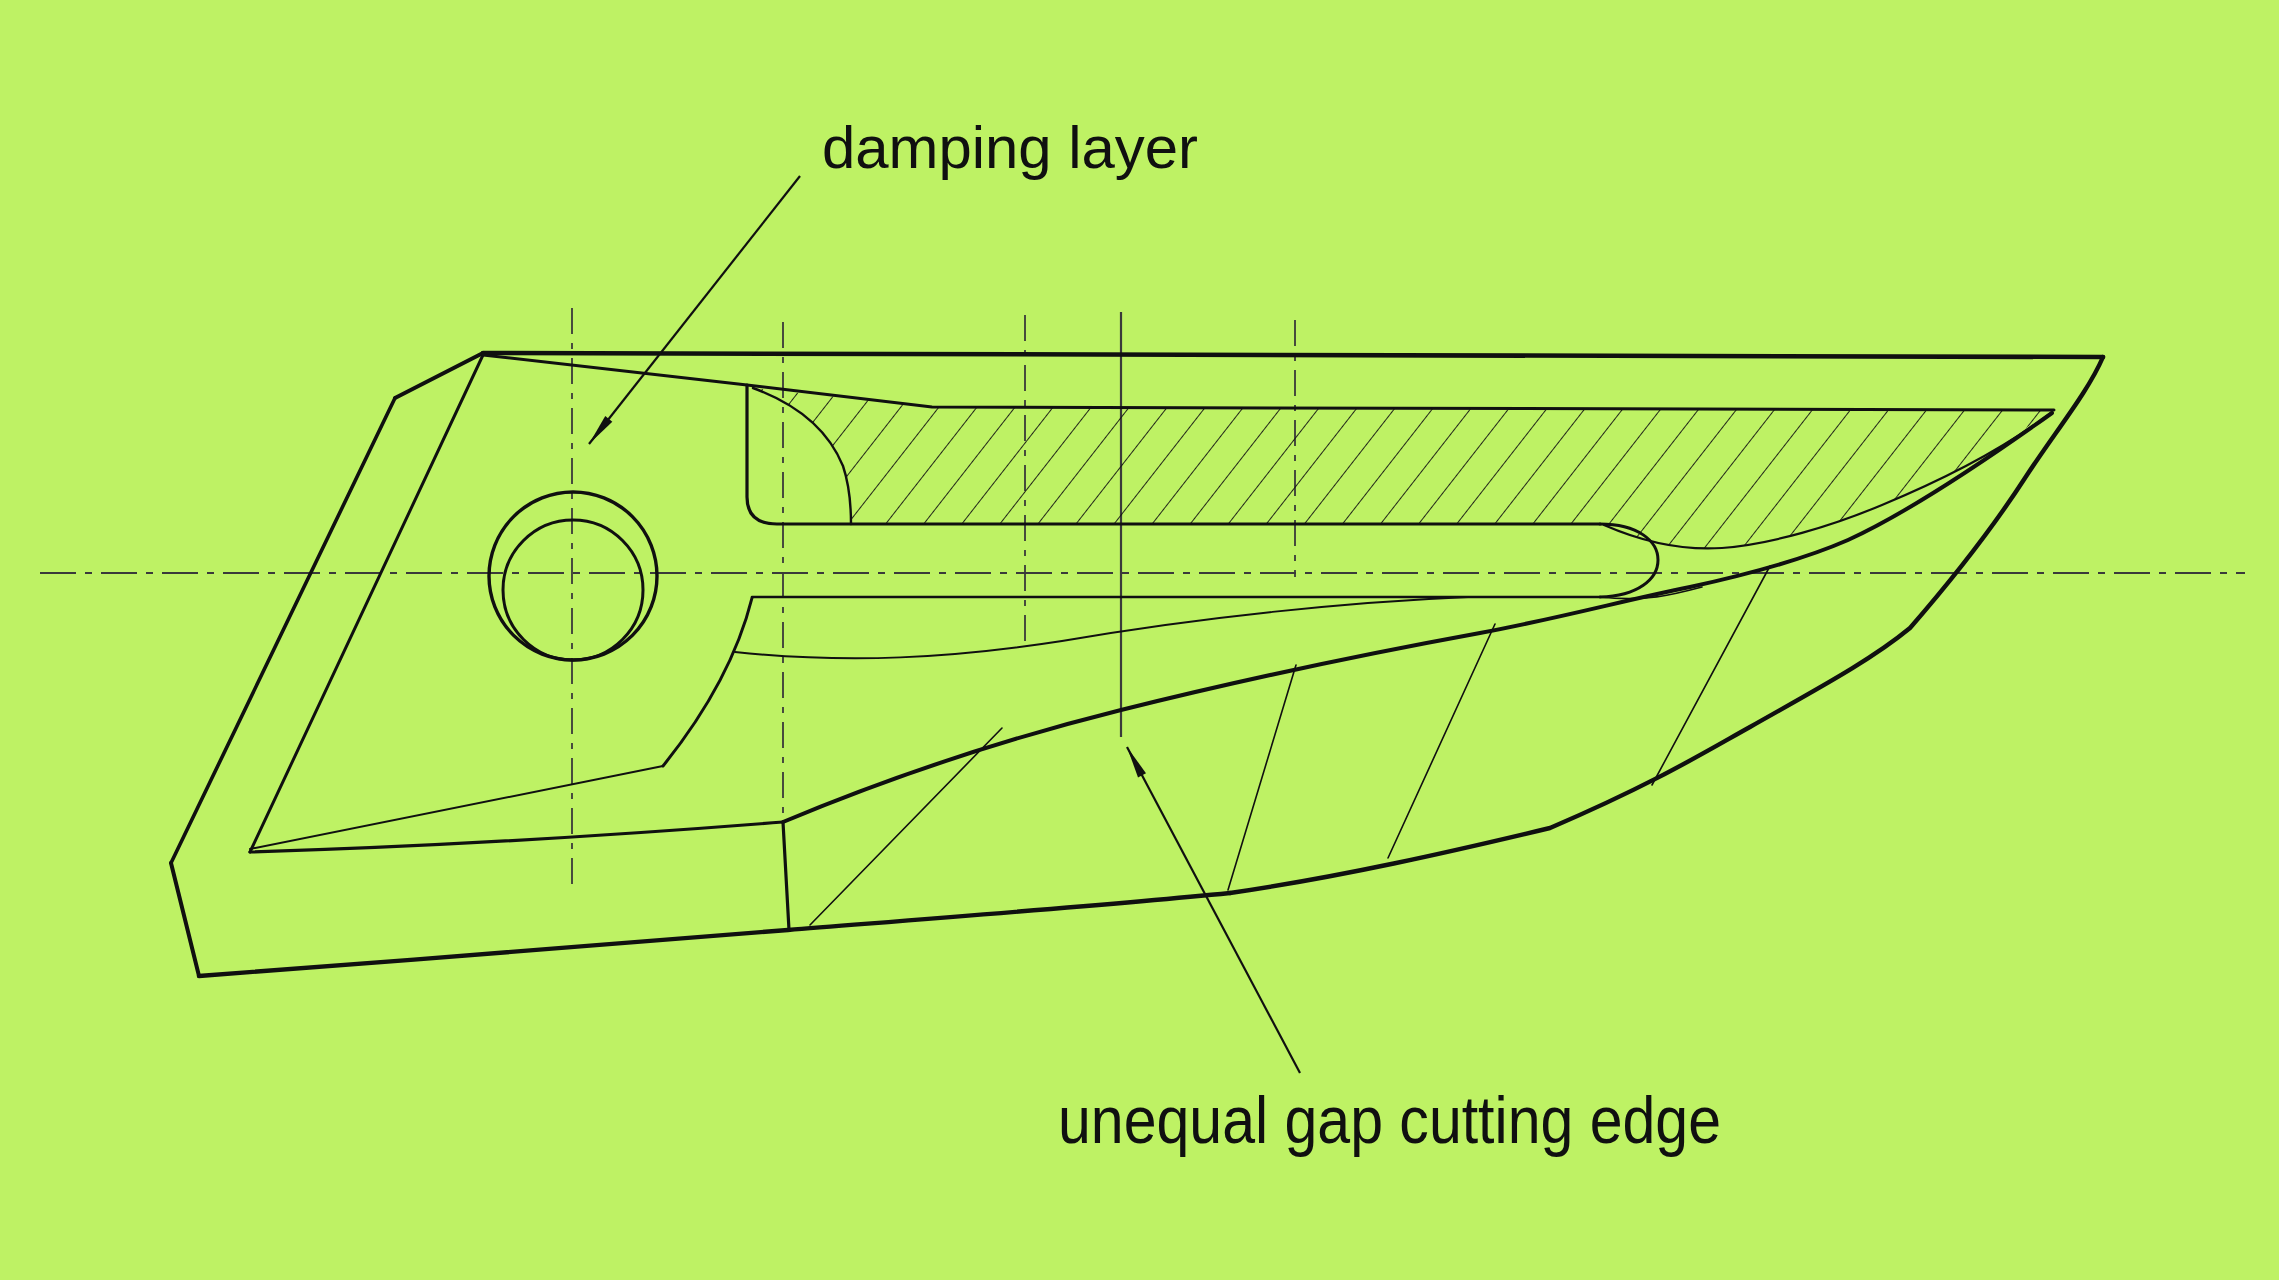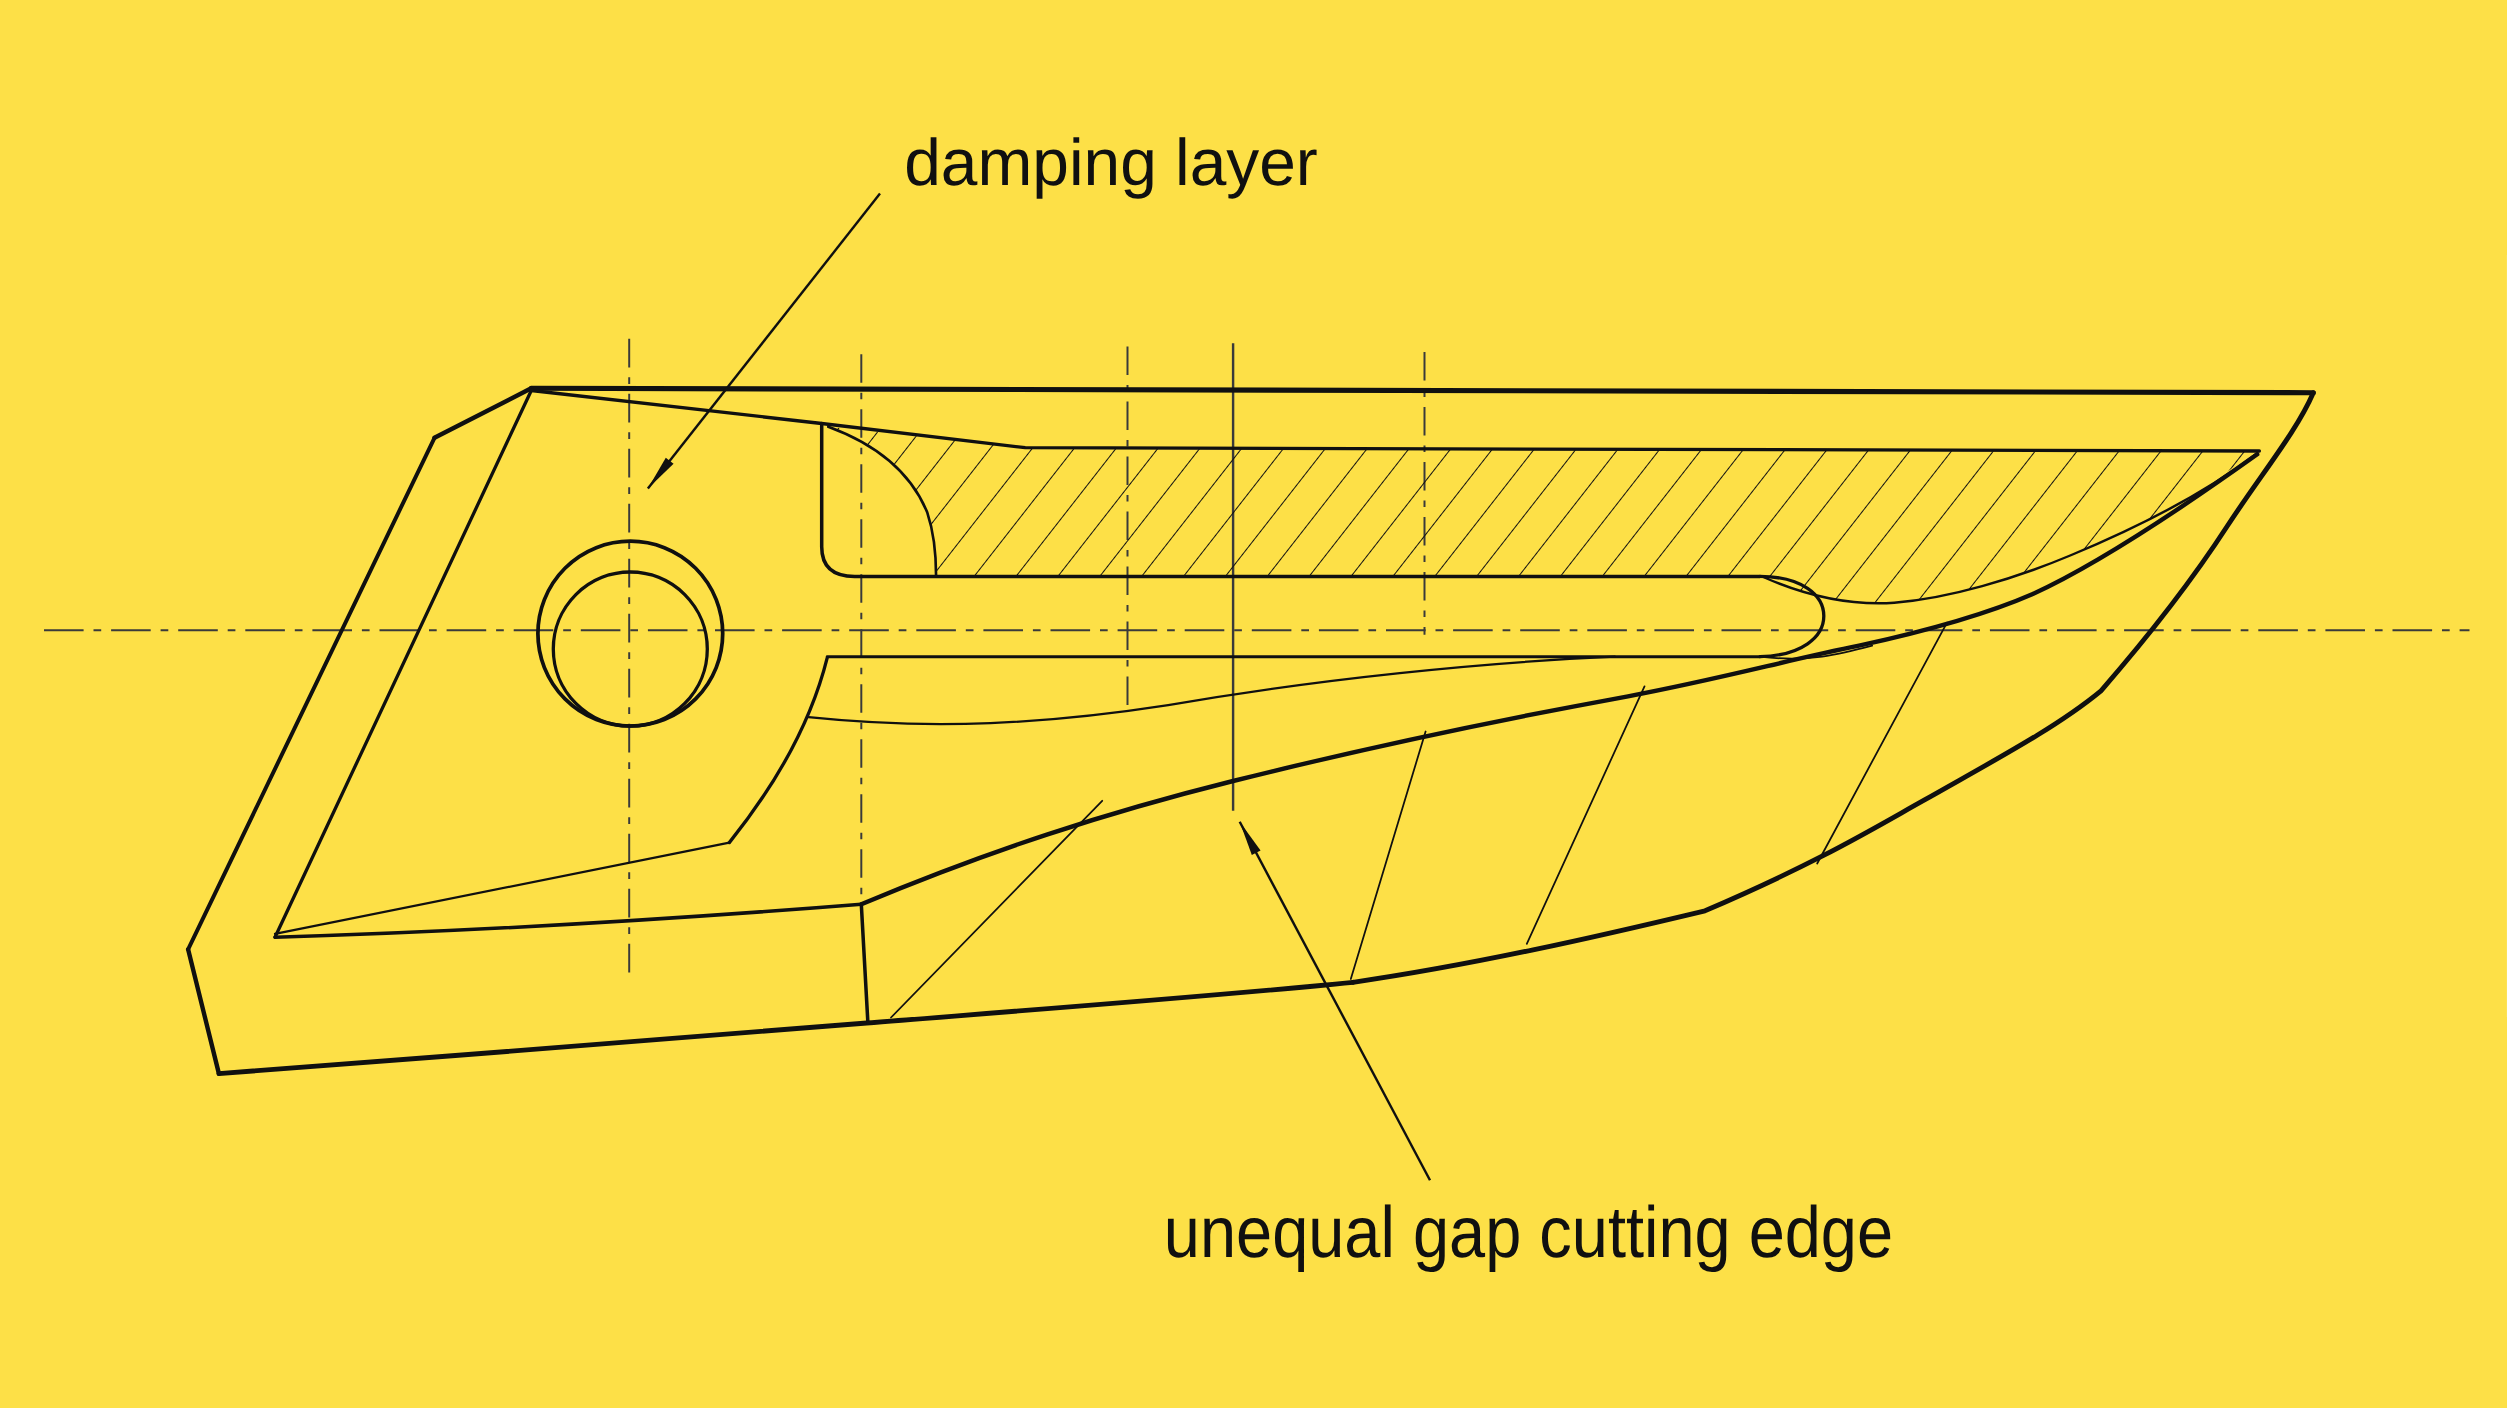--- a/index.html
+++ b/index.html
@@ -13,21 +13,21 @@
   }
   svg{display:block}
   text.annotation{
     fill:#101010;
     font-family:"Liberation Sans", sans-serif;
   }
 </style>
 </head>
 <body>
 
-<div class="drawing-wrap" style="background: #fde047; text-align: center;">
+<div class="drawing-wrap" style="background: #bef264; text-align: center;">
   <svg id="canvas" width="2279" height="1280" viewBox="0 0 2279 1280">
     <defs>
       <pattern id="hatchPat" patternUnits="userSpaceOnUse" width="30" height="30" patternTransform="rotate(38)">
         <line x1="0" y1="-2" x2="0" y2="32" stroke="#101010" stroke-width="1.8"></line>
       </pattern>
       <marker id="arrowHead" markerUnits="userSpaceOnUse" markerWidth="36" markerHeight="18" refX="34" refY="9" orient="auto">
         <path d="M34 9 L2 4.5 L2 13.5 Z" fill="#101010"></path>
       </marker>
     </defs>
 

